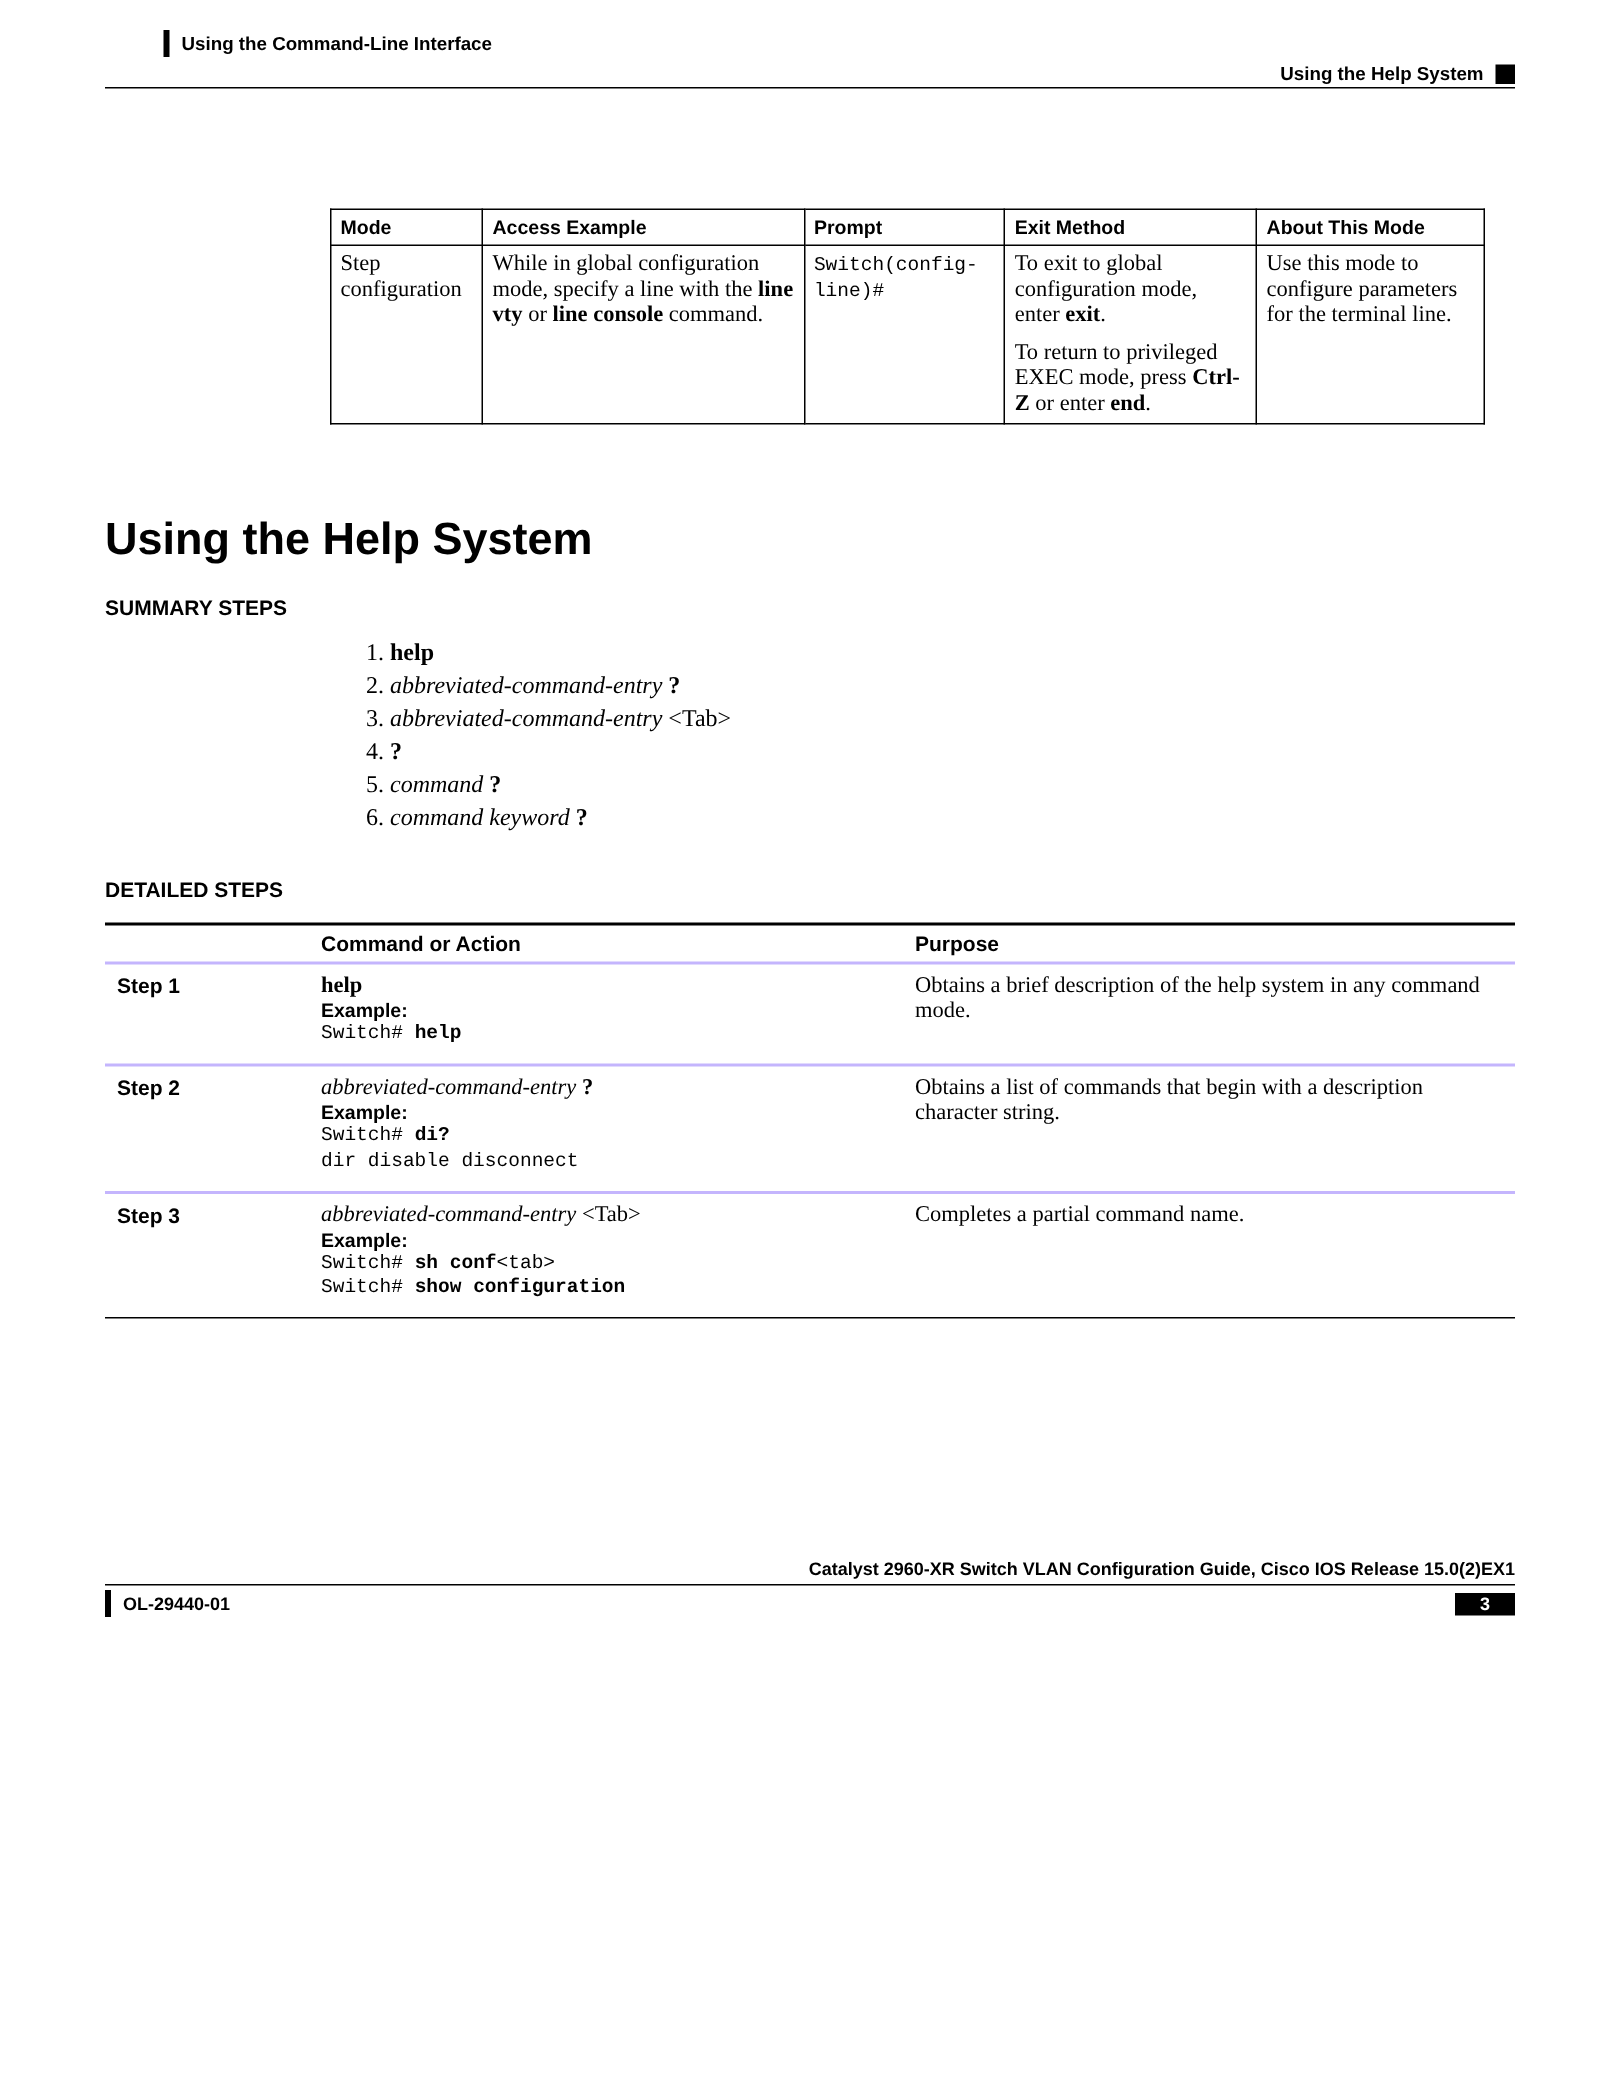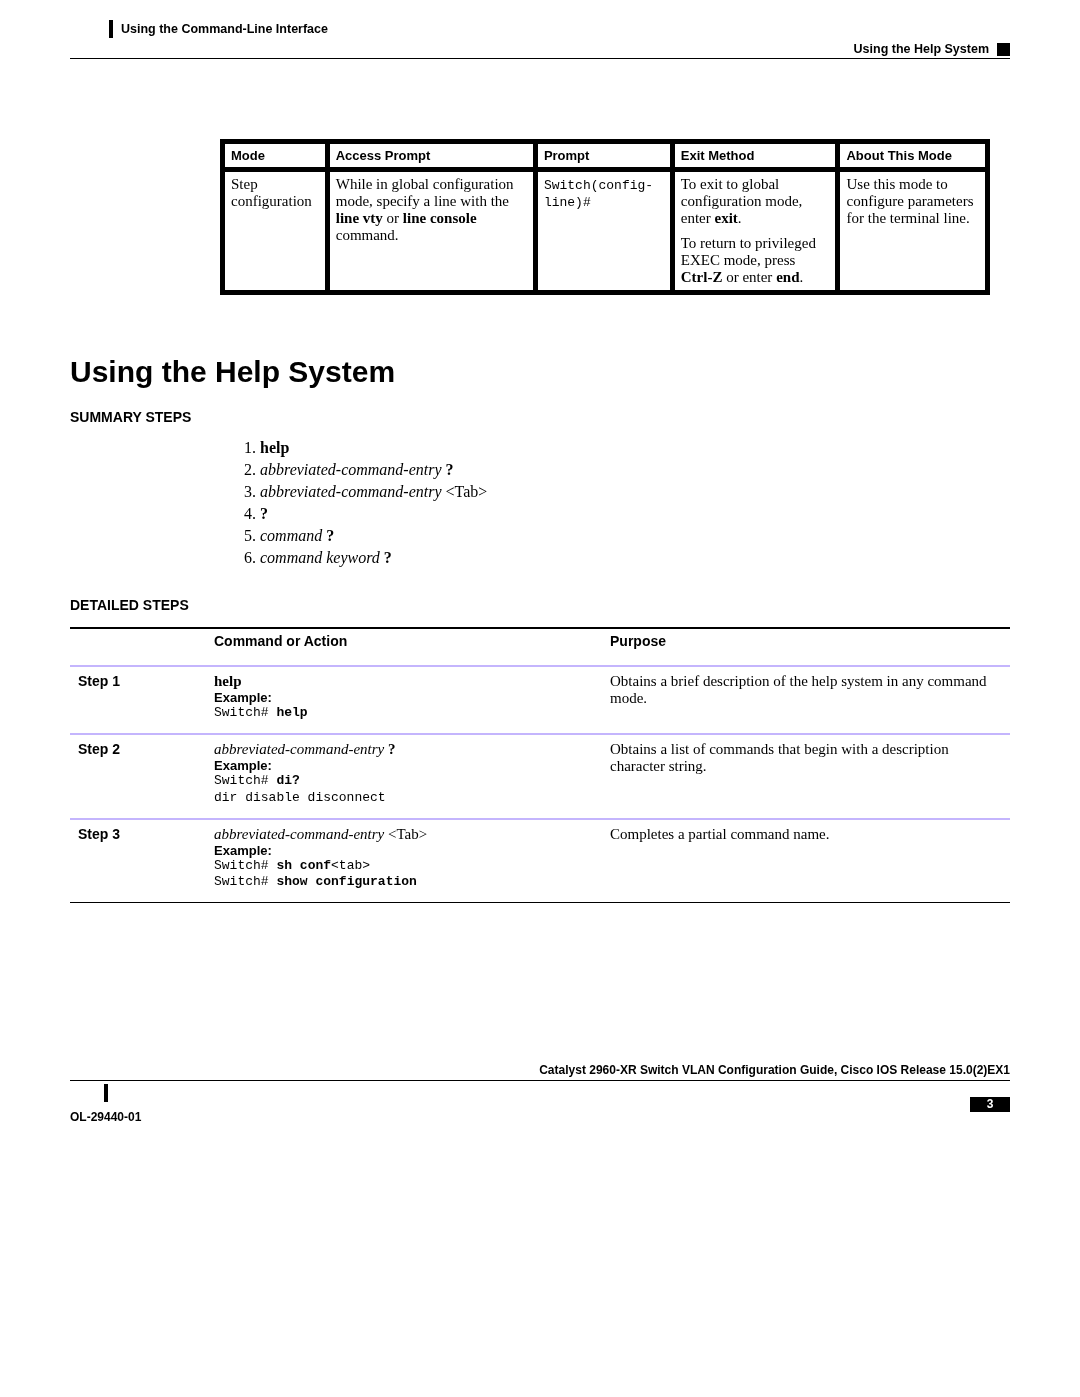--- a/index.html
+++ b/index.html
@@ -52,21 +52,21 @@
   }
 
   
   .mode-table {
     border-collapse: collapse;
     width: 770px;
     margin-left: 150px;
     margin-bottom: 60px;
   }
   .mode-table th, .mode-table td {
-    border: 5px solid #000000;
+    border: 1px solid #000000;
     padding: 4px 6px;
     vertical-align: top;
     text-align: left;
   }
   .mode-table th {
     font-family: Arial, Helvetica, sans-serif;
     font-size: 13px;
     font-weight: bold;
   }
   .mode-table td {
@@ -115,21 +115,21 @@
     text-align: left;
     font-size: 15px;
   }
   .det-table th {
     font-family: Arial, Helvetica, sans-serif;
     font-size: 14px;
     font-weight: bold;
     border-top: 2px solid #000;
     border-bottom: 1.5px solid #000;
     padding-top: 4px;
-    padding-bottom: 16px;
+    padding-bottom: 4px;
   }
   .det-table td.stepcol {
     width: 120px;
     font-family: Arial, Helvetica, sans-serif;
     font-weight: bold;
     font-size: 14px;
   }
   .det-table td.cmdcol { width: 380px; }
   .ex-label {
     font-family: Arial, Helvetica, sans-serif;
@@ -163,21 +163,21 @@
   }
   .foot-bottom {
     display: flex;
     justify-content: space-between;
     align-items: center;
     margin-top: 3px;
     font-family: Arial, Helvetica, sans-serif;
     font-size: 12px;
     font-weight: bold;
   }
-  .foot-left { display: flex; align-items: center; gap: 8px; flex-direction: column; }
+  .foot-left { display: flex; align-items: center; gap: 8px; }
   .page-num-box {
     width: 40px;
     height: 15px;
     background: #000;
     color: #fff;
     display: flex;
     align-items: center;
     justify-content: center;
     font-family: Arial, Helvetica, sans-serif;
     font-size: 12px;
@@ -200,21 +200,21 @@
       <span>Using the Help System</span>
       <div class="sq"></div>
     </div>
   </div>
   <hr class="hr-top">
 
   <table class="mode-table">
     <thead>
       <tr>
         <th>Mode</th>
-        <th>Access Prompt</th>
+        <th>Access Example</th>
         <th>Prompt</th>
         <th>Exit Method</th>
         <th>About This Mode</th>
       </tr>
     </thead>
     <tbody>
       <tr>
         <td>Step configuration</td>
         <td>
           <span>While in global configuration mode, specify a line with the </span><b>line vty</b><span> or </span><b>line console</b><span> command.</span>

